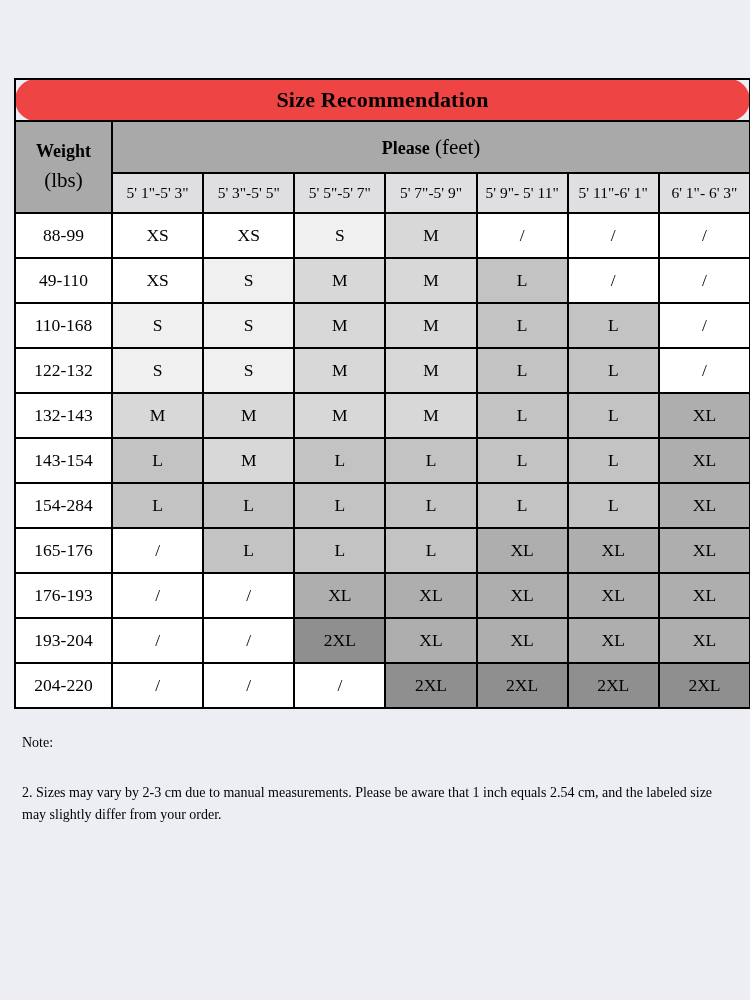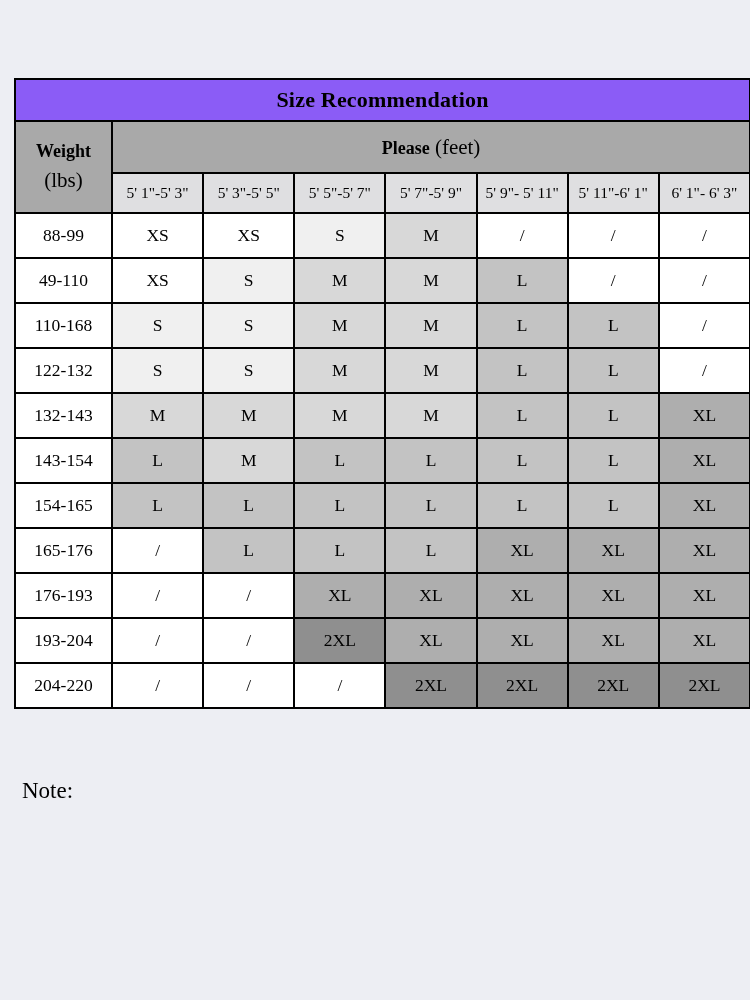--- a/index.html
+++ b/index.html
@@ -29,24 +29,25 @@
   table.size-table td,
   table.size-table th {
     border: 2px solid #000;
     text-align: center;
     vertical-align: middle;
     padding: 0;
     color: #000;
   }
   .title-cell {
     height: 40px;
-    background: #8b5cf6;
+    background: #ef4444;
     font-size: 22px;
     font-weight: bold;
     letter-spacing: 0.2px;
+    border-radius: 21px;
   }
   .weight-th {
     font-size: 18px;
     font-weight: bold;
     line-height: 1.5;
   }
   .height-th {
     height: 50px;
     font-size: 18px;
     font-weight: bold;
@@ -67,23 +68,23 @@
     height: 43px;
     font-size: 17.5px;
     font-weight: normal;
   }
   .size-cell {
     font-size: 17.5px;
   }
   .notes {
     position: absolute;
     left: 22px;
-    top: 772px;
+    top: 732px;
     width: 712px;
-    font-size: 23px;
+    font-size: 14px;
     line-height: 1.62;
   }
   .note-label {
     margin: 0 0 27px 0;
   }
   .note-item {
     margin: 0 0 29px 0;
   }
 </style>
 </head>
@@ -175,21 +176,21 @@
           <th class="weight-cell">143-154</th>
           <td class="size-cell" style="background: rgb(195, 195, 195);">L</td>
           <td class="size-cell" style="background: rgb(216, 216, 216);">M</td>
           <td class="size-cell" style="background: rgb(195, 195, 195);">L</td>
           <td class="size-cell" style="background: rgb(195, 195, 195);">L</td>
           <td class="size-cell" style="background: rgb(195, 195, 195);">L</td>
           <td class="size-cell" style="background: rgb(195, 195, 195);">L</td>
           <td class="size-cell" style="background: rgb(174, 174, 174);">XL</td>
         </tr>
         <tr>
-          <th class="weight-cell">154-165</th>
+          <th class="weight-cell">154-284</th>
           <td class="size-cell" style="background: rgb(195, 195, 195);">L</td>
           <td class="size-cell" style="background: rgb(195, 195, 195);">L</td>
           <td class="size-cell" style="background: rgb(195, 195, 195);">L</td>
           <td class="size-cell" style="background: rgb(195, 195, 195);">L</td>
           <td class="size-cell" style="background: rgb(195, 195, 195);">L</td>
           <td class="size-cell" style="background: rgb(195, 195, 195);">L</td>
           <td class="size-cell" style="background: rgb(174, 174, 174);">XL</td>
         </tr>
         <tr>
           <th class="weight-cell">165-176</th>
@@ -230,13 +231,14 @@
           <td class="size-cell" style="background: rgb(143, 143, 143);">2XL</td>
           <td class="size-cell" style="background: rgb(143, 143, 143);">2XL</td>
           <td class="size-cell" style="background: rgb(143, 143, 143);">2XL</td>
         </tr>
       </tbody>
   </table>
 </div>
 
 <div class="notes">
   <p class="note-label">Note:</p>
+  <p class="note-item">2. Sizes may vary by 2-3 cm due to manual measurements. Please be aware that 1 inch equals 2.54 cm, and the labeled size may slightly differ from your order.</p>
 </div>
 
 </body></html>

